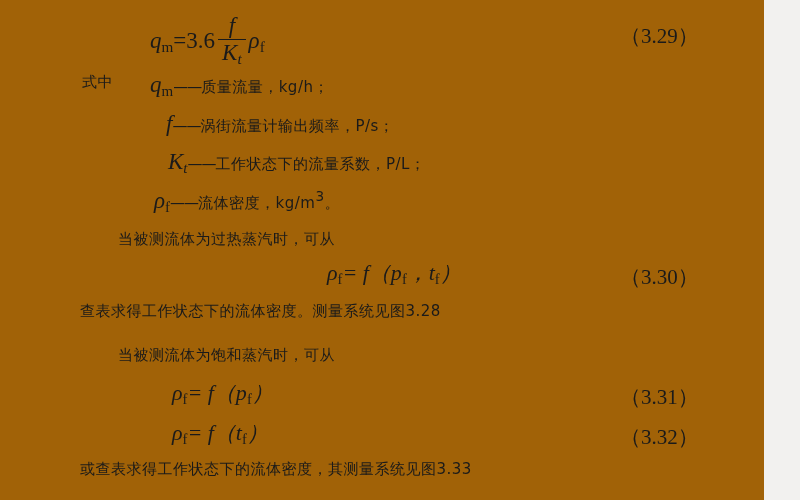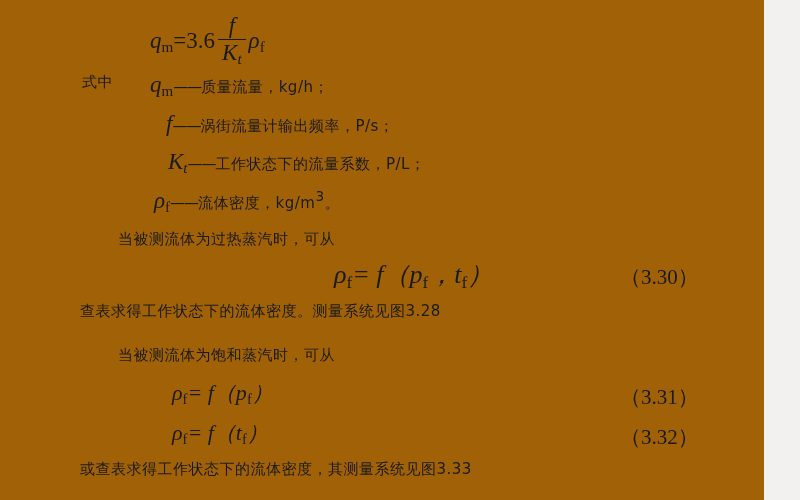--- a/index.html
+++ b/index.html
@@ -96,20 +96,21 @@
   }
 </style>
 </head>
 <body>
 
 <div class="page">
 
   <div class="line math" style="left:150px; top:14px; font-size:23px;">
     <span class="var">q</span><span class="subr">m</span><span>=3.6</span><span class="frac"><span class="num">f</span><span class="den"><span>K</span><span class="sub">t</span></span></span><span class="var">ρ</span><span class="subr">f</span>
   </div>
+  <div class="eqno" style="left:620px; top:22px;">（3.29）</div>
 
   <div class="line cn" style="left:82px; top:75px;">式中</div>
 
   <div class="line" style="left:150px; top:73px;">
     <span class="var" style="font-size:23px;">q</span><span class="subr" style="font-size:15px;">m</span><span class="cn dash">——</span><span class="cn">质量流量，kg/h；</span>
   </div>
 
   <div class="line" style="left:166px; top:112px;">
     <span class="var" style="font-size:23px;">f</span><span class="cn dash">——</span><span class="cn">涡街流量计输出频率，P/s；</span>
   </div>
@@ -117,21 +118,21 @@
   <div class="line" style="left:168px; top:150px;">
     <span class="var" style="font-size:23px;">K</span><span class="sub" style="font-size:15px;">t</span><span class="cn dash">——</span><span class="cn">工作状态下的流量系数，P/L；</span>
   </div>
 
   <div class="line" style="left:154px; top:189px;">
     <span class="var" style="font-size:23px;">ρ</span><span class="subr" style="font-size:15px;">f</span><span class="cn dash">——</span><span class="cn">流体密度，kg/m</span><span class="sup cn">3</span><span class="cn">。</span>
   </div>
 
   <div class="line cn" style="left:118px; top:232px;">当被测流体为过热蒸汽时，可从</div>
 
-  <div class="line math" style="left:334px; top:262px; font-size:26px;">
+  <div class="line math" style="left:327px; top:262px; font-size:22px;">
     <span class="var">ρ</span><span class="subr">f</span><span class="var">= f（p</span><span class="subr">f</span><span class="var">，t</span><span class="subr">f</span><span class="var">）</span>
   </div>
   <div class="eqno" style="left:620px; top:263px;">（3.30）</div>
 
   <div class="line cn" style="left:80px; top:304px;">查表求得工作状态下的流体密度。测量系统见图3.28</div>
 
   <div class="line cn" style="left:118px; top:348px;">当被测流体为饱和蒸汽时，可从</div>
 
   <div class="line math" style="left:172px; top:382px; font-size:22px;">
     <span class="var">ρ</span><span class="subr">f</span><span class="var">= f（p</span><span class="subr">f</span><span class="var">）</span>

